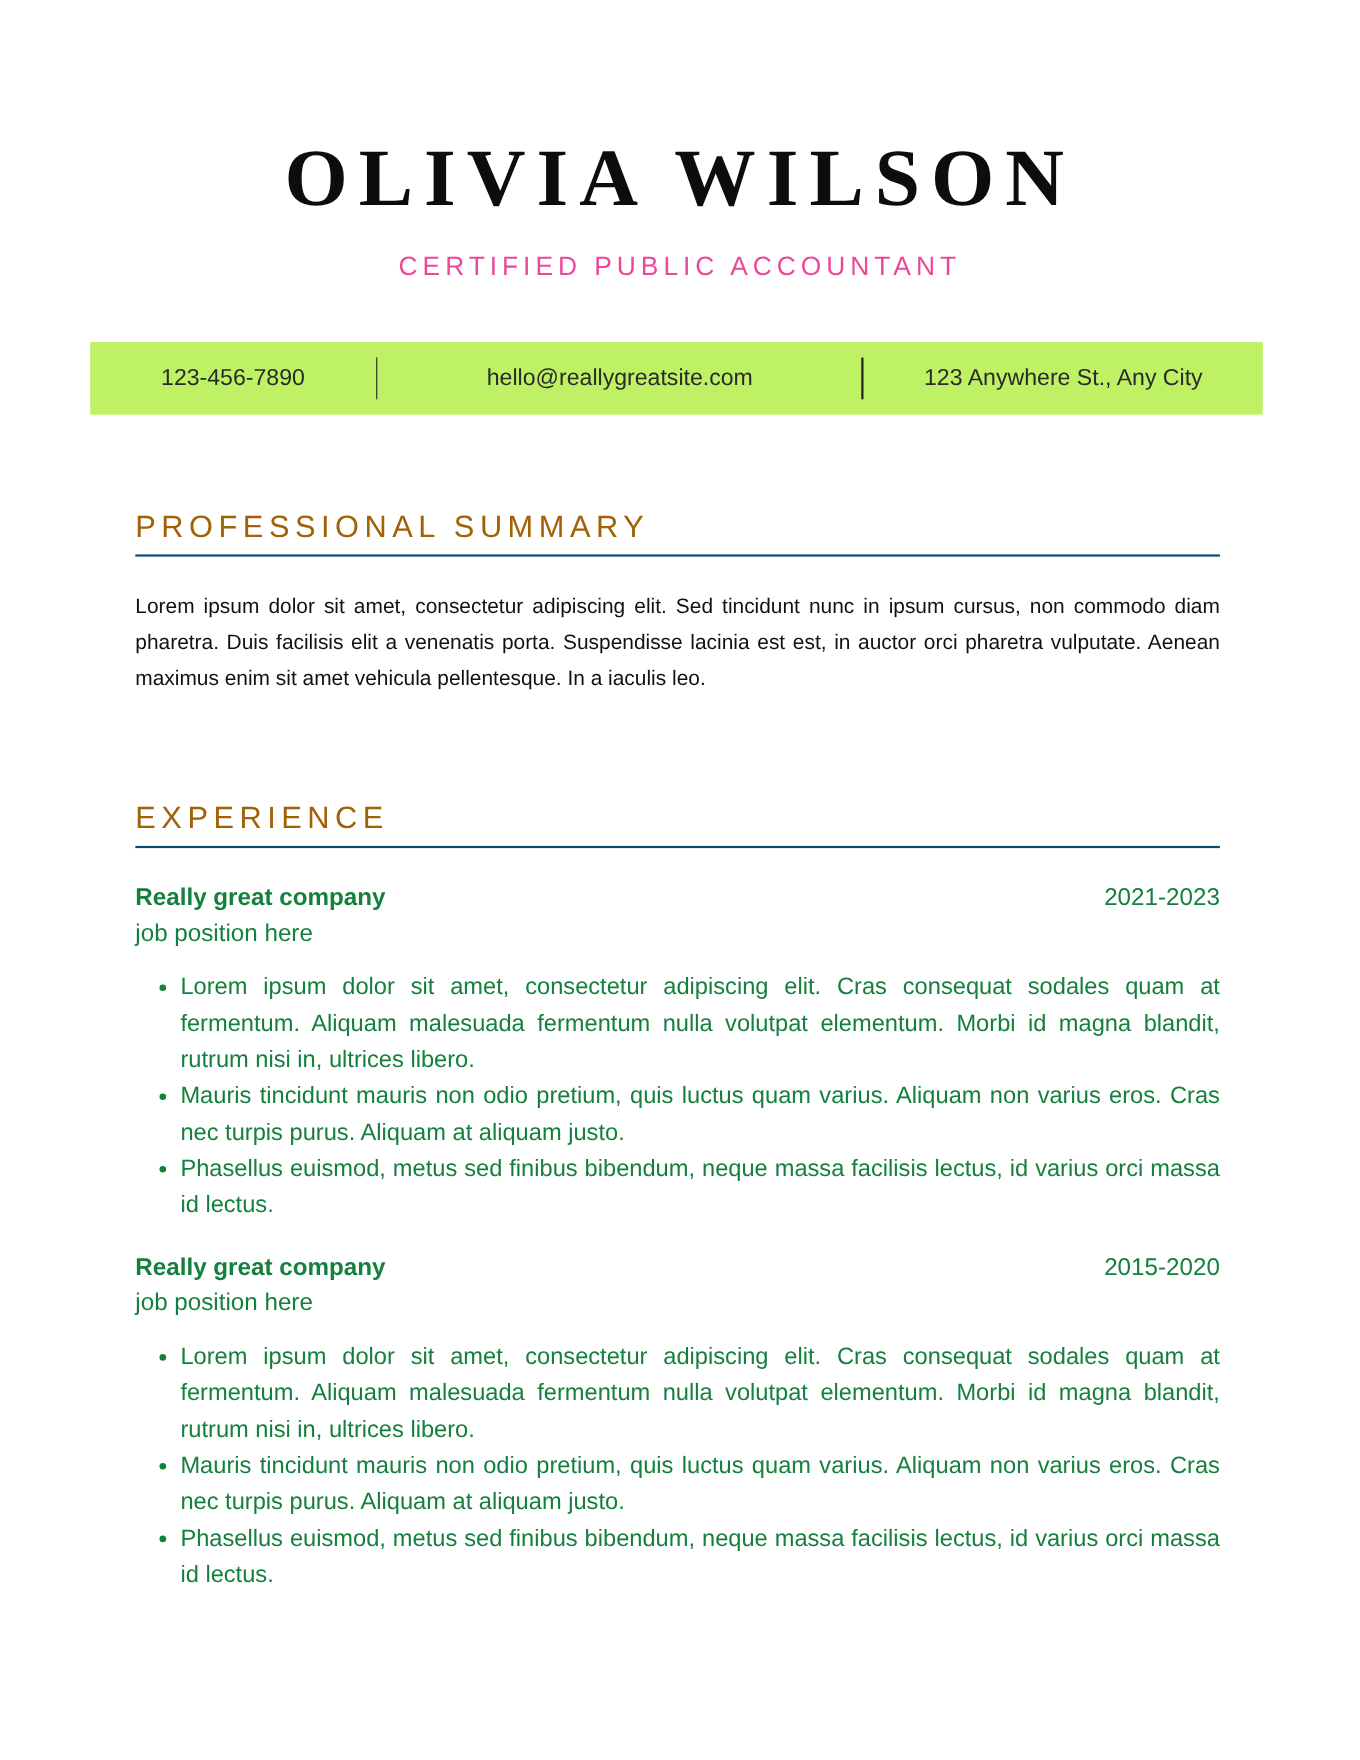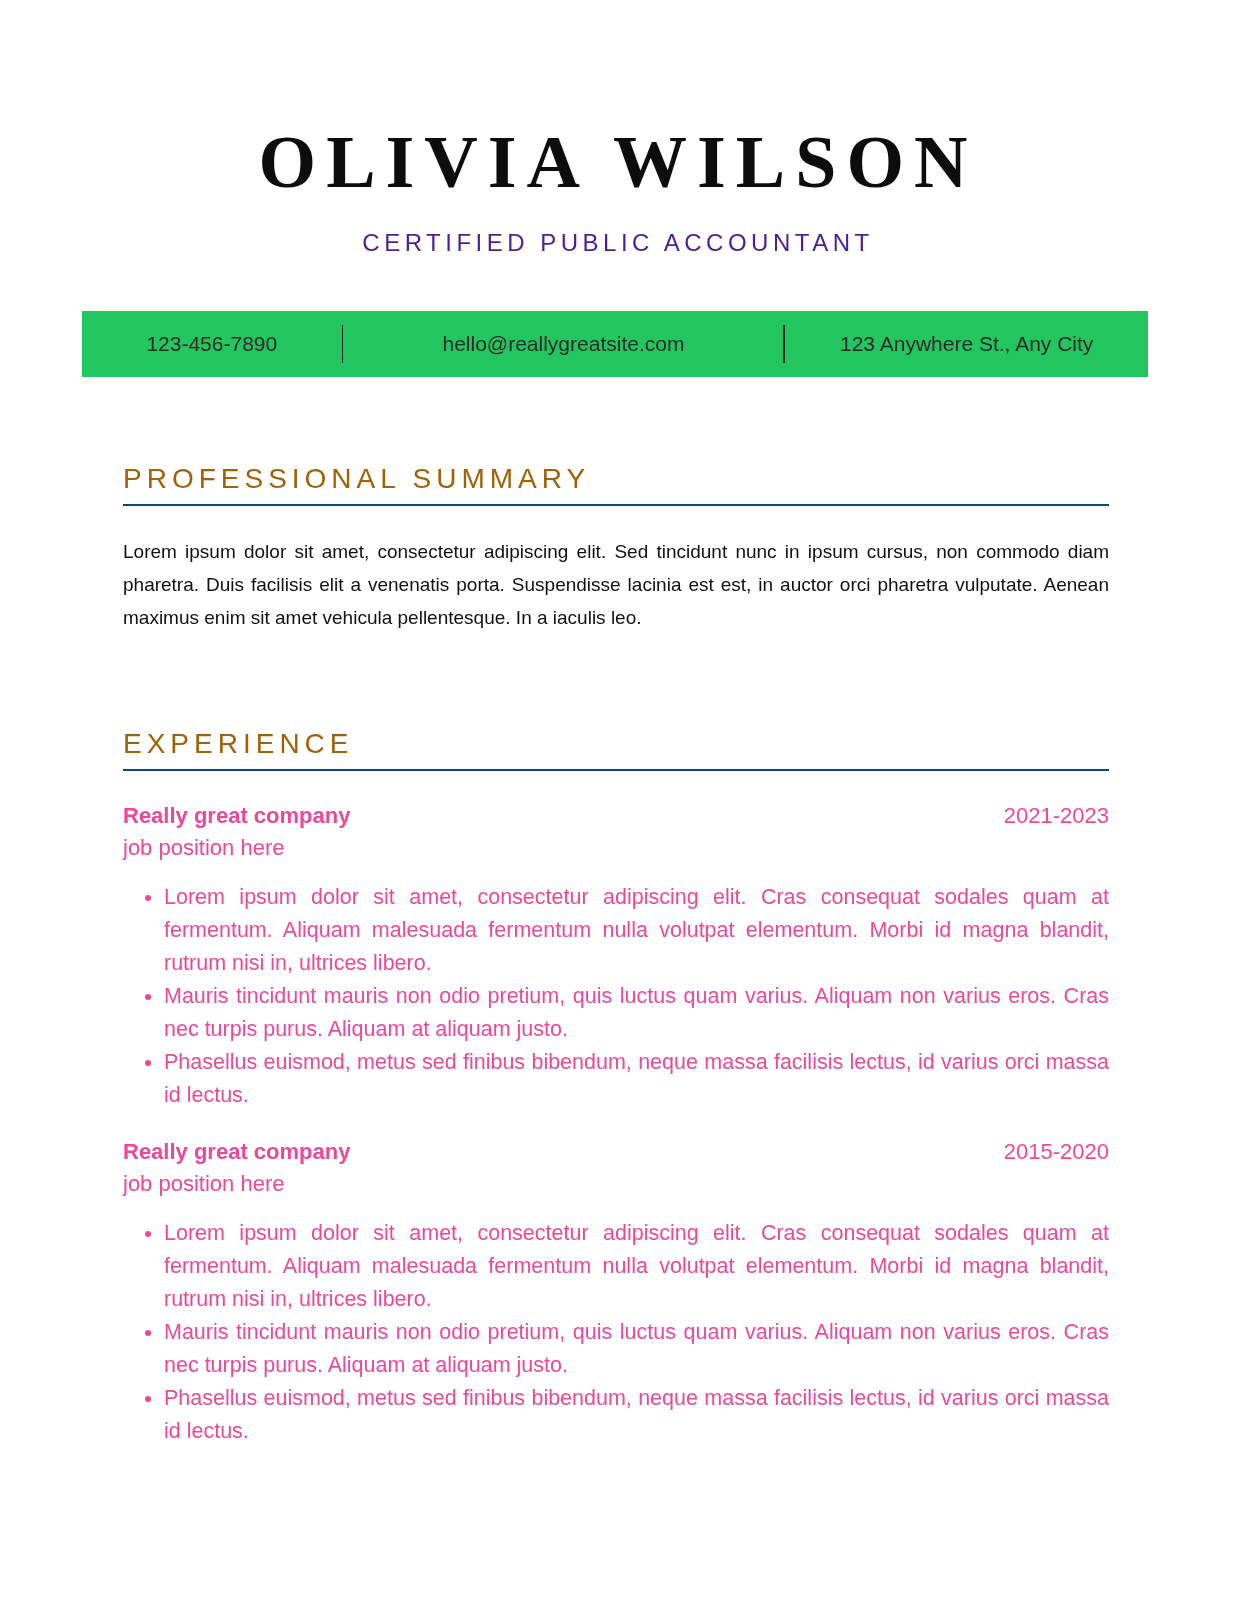--- a/index.html
+++ b/index.html
@@ -1,30 +1,30 @@
 <!DOCTYPE html>
 <html><head>
 <meta charset="utf-8">
 <style>
   html, body { margin: 0; padding: 0; background: #ffffff; }
   body { width: 1236px; height: 1600px; position: relative; overflow: hidden; color: #111; }
   .name { position: absolute; left: 0; right: 0; top: 118px; text-align: center;
     font-family: "DejaVu Serif", "Liberation Serif", serif; font-size: 74px; letter-spacing: 10px; font-weight: 700; color: #0d0d0d; }
   .name span { font-family: "Liberation Serif", serif; }
   .title { position: absolute; left: 0; right: 0; top: 229px; text-align: center;
-    font-family: "Liberation Sans", sans-serif; font-size: 24px; letter-spacing: 4.5px; color: #4c1d95; }
-  .contact { position: absolute; left: 82px; top: 311px; width: 1066px; height: 66px; background: #22c55e;
+    font-family: "Liberation Sans", sans-serif; font-size: 24px; letter-spacing: 4.5px; color: #ec4899; }
+  .contact { position: absolute; left: 82px; top: 311px; width: 1066px; height: 66px; background: #bef264;
     display: flex; align-items: center; font-family: "Liberation Sans", sans-serif; font-size: 21px; color: #2a2a2a; }
   .contact .cell { text-align: center; }
   .contact .div { width: 2px; height: 38px; background: #222; }
   .section-h { position: absolute; left: 123px; width: 986px; font-family: "Liberation Sans", sans-serif;
     font-size: 28px; letter-spacing: 5px; color: #a16207; border-bottom: 2px solid #0c4a6e; padding-bottom: 9px; }
   .para { position: absolute; left: 123px; width: 986px; font-family: "Liberation Sans", sans-serif;
     font-size: 19px; line-height: 33px; text-align: justify; color: #111; }
-  .job { position: absolute; left: 123px; width: 986px; font-family: "Liberation Sans", sans-serif; color: #ec4899; }
+  .job { position: absolute; left: 123px; width: 986px; font-family: "Liberation Sans", sans-serif; color: #15803d; }
   .job .row { display: flex; justify-content: space-between; font-size: 22px; }
   .job .company { font-weight: bold; }
   .job .pos { font-size: 22px; margin-top: 6px; }
   .job ul { margin: 20px 0 0 0; padding-left: 41px; font-size: 21.5px; line-height: 33px; text-align: justify; }
   .job li { padding-left: 0; }
 </style>
 </head>
 <body>
 
 <div class="name"><span>OLIVIA WILSON</span></div>

